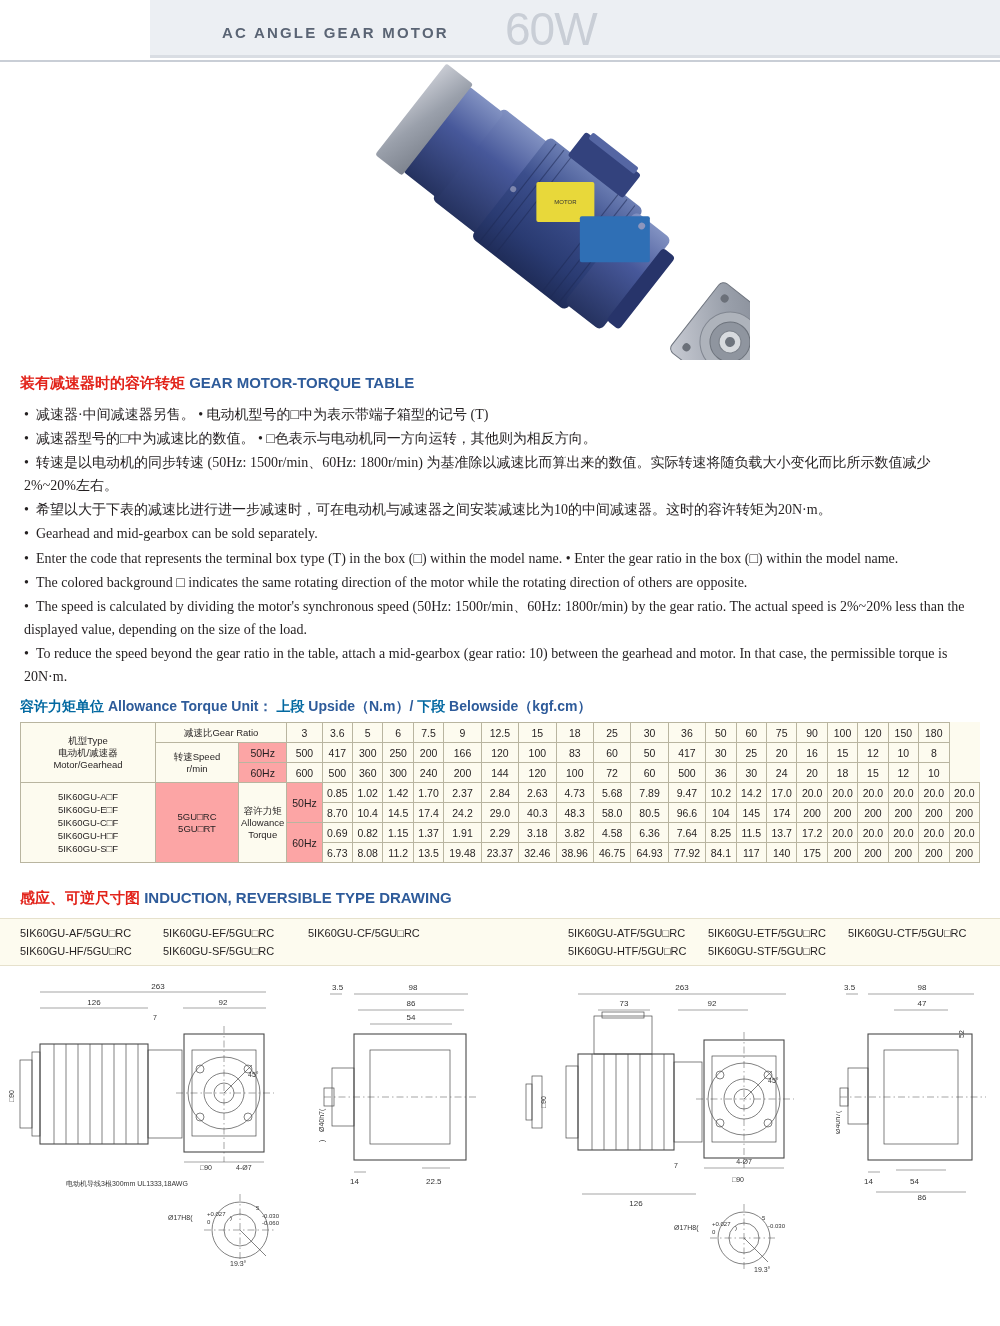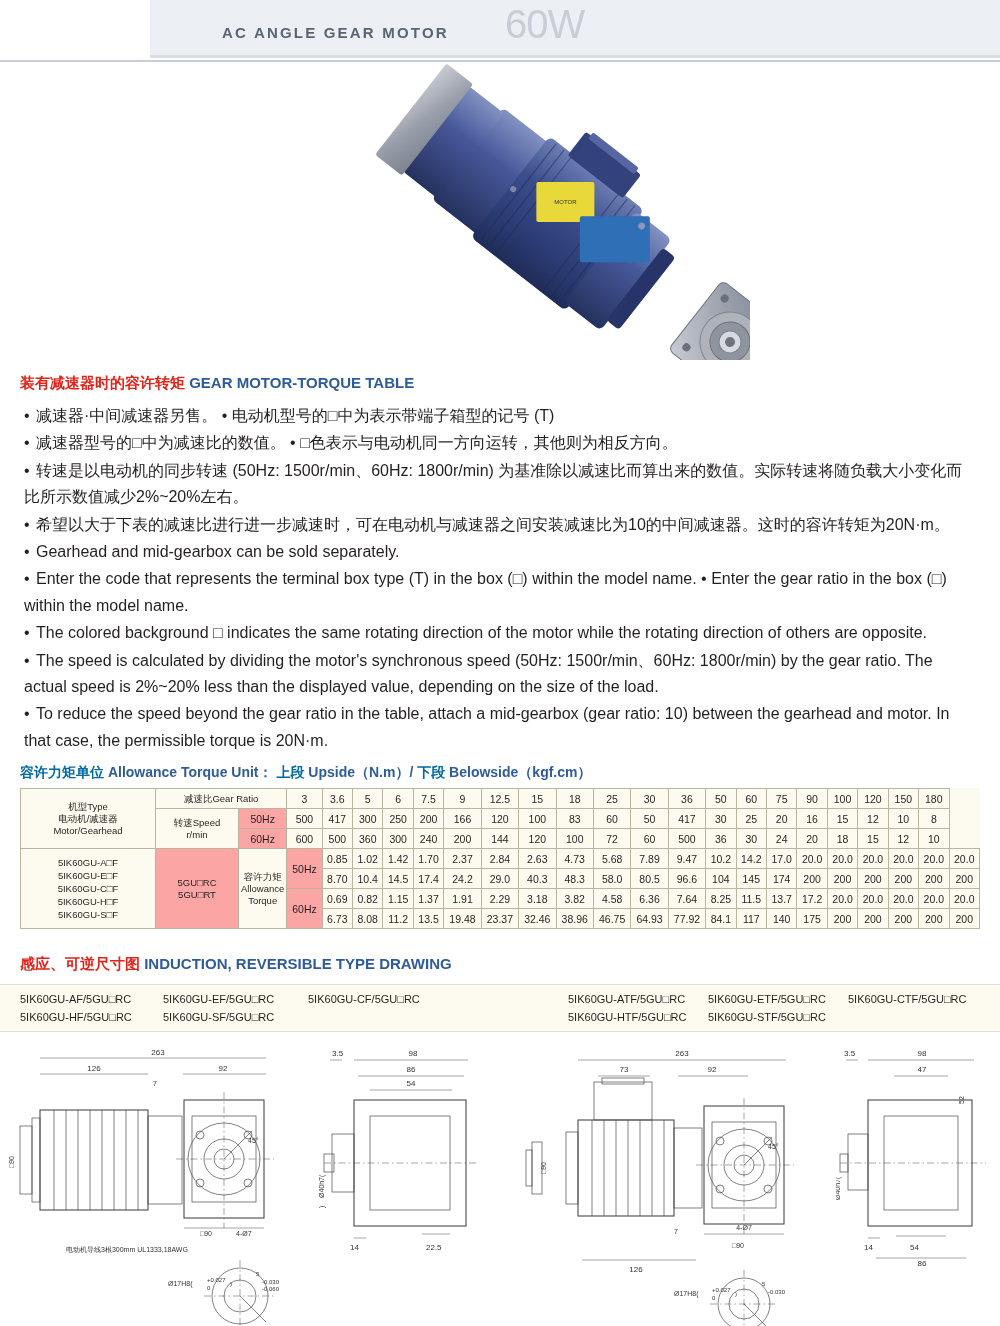--- a/index.html
+++ b/index.html
@@ -20,36 +20,36 @@
   .header-white{
     position:absolute;left:0;top:0;width:150px;height:58px;background:#fff;
   }
   .header-title{
     position:absolute;left:222px;top:24px;
     font-size:15px;letter-spacing:2.2px;color:#5a6474;font-weight:bold;
     font-family:"Liberation Sans", sans-serif;
   }
   .header-watt{
     position:absolute;left:505px;top:2px;
-    font-size:40px;letter-spacing:-1px;color:#c9ced6;
+    font-size:46px;letter-spacing:-1px;color:#c9ced6;
     font-family:"Liberation Sans", sans-serif;
   }
   .rule{position:absolute;left:0;top:60px;width:1000px;height:2px;background:#c9ced6;}
 
   
   .photo-wrap{position:relative;height:300px;margin-top:14px;}
   .motor{position:absolute;left:330px;top:0;width:420px;height:300px;}
 
   
   .sec-head{margin:14px 20px 0 20px;font-size:15px;font-weight:bold;}
   .sec-head .cn{color:#e2231a;}
   .sec-head .en{color:#2e5b9a;}
 
   
-  .notes{margin:10px 24px 0 24px;font-size:16px;line-height:1.65;color:#231f20;}
+  .notes{margin:10px 24px 0 24px;font-size:14px;line-height:1.65;color:#231f20;font-family:Liberation Serif, serif;}
   .notes p{margin:0 0 1px 0;}
   .bullet{display:inline-block;width:12px;color:#231f20;}
 
   
   .unit-line{margin:10px 20px 6px 20px;font-size:14px;font-weight:bold;}
   .unit-line .cn{color:#0369a1;}
   .unit-line .en{color:#2e5b9a;}
 
   
   .table-wrap{margin:2px 20px 0 20px;}

